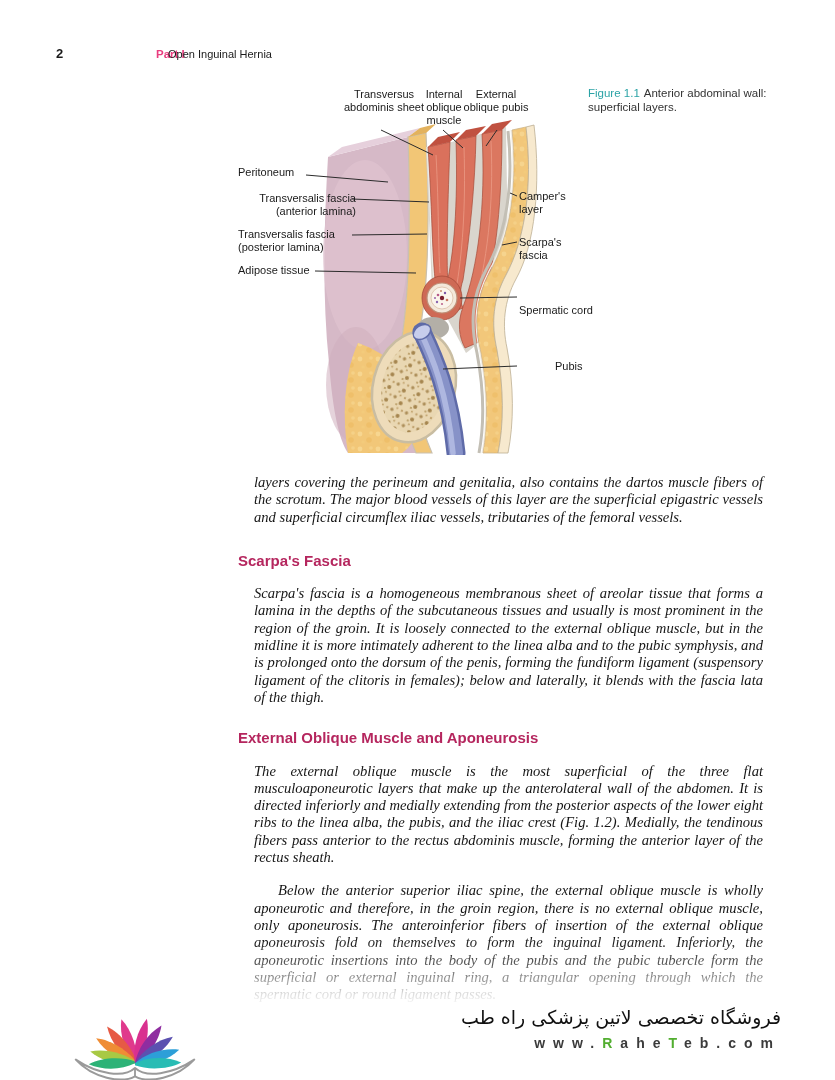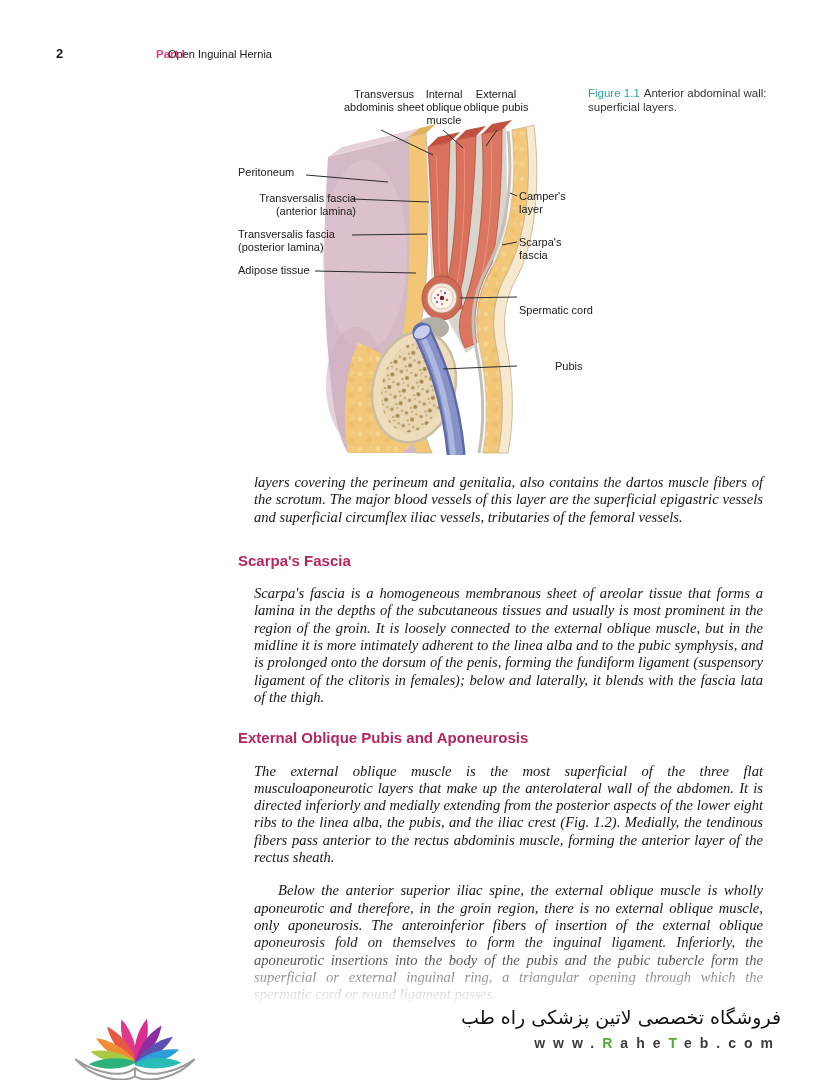--- a/index.html
+++ b/index.html
@@ -158,21 +158,21 @@
 
   <div class="text-col">
     <p class="intro">layers covering the perineum and genitalia, also contains the dartos muscle fibers of the scrotum. The major blood vessels of this layer are the superficial epigastric vessels and superficial circumflex iliac vessels, tributaries of the femoral vessels.</p>
 
     <div class="sec">
       <h2 class="sec-heading">Scarpa's Fascia</h2>
       <p>Scarpa's fascia is a homogeneous membranous sheet of areolar tissue that forms a lamina in the depths of the subcutaneous tissues and usually is most prominent in the region of the groin. It is loosely connected to the external oblique muscle, but in the midline it is more intimately adherent to the linea alba and to the pubic symphysis, and is prolonged onto the dorsum of the penis, forming the fundiform ligament (suspensory ligament of the clitoris in females); below and laterally, it blends with the fascia lata of the thigh.</p>
     </div>
 
     <div class="sec">
-      <h2 class="sec-heading">External Oblique Pubis and Aponeurosis</h2>
+      <h2 class="sec-heading">External Oblique Muscle and Aponeurosis</h2>
       <p>The external oblique muscle is the most superficial of the three flat musculoaponeurotic layers that make up the anterolateral wall of the abdomen. It is directed inferiorly and medially extending from the posterior aspects of the lower eight ribs to the linea alba, the pubis, and the iliac crest (Fig. 1.2). Medially, the tendinous fibers pass anterior to the rectus abdominis muscle, forming the anterior layer of the rectus sheath.</p>
       <p class="indent">Below the anterior superior iliac spine, the external oblique muscle is wholly aponeurotic and therefore, in the groin region, there is no external oblique muscle, only aponeurosis. The anteroinferior fibers of insertion of the external oblique aponeurosis fold on themselves to form the inguinal ligament. Inferiorly, the aponeurotic insertions into the body of the pubis and the pubic tubercle form the superficial or external inguinal ring, a triangular opening through which the spermatic cord or round ligament passes.</p>
     </div>
 
     <div>
       <h3 class="sub-heading">Inguinal Ligament</h3>
       <p>The inguinal ligament is the lower, thickened portion of the external oblique aponeurosis suspended between the anterior superior iliac spine and the pubic tubercle. The fibers of the external oblique aponeurosis that form the inguinal ligament present a</p>
     </div>
   </div>
 

